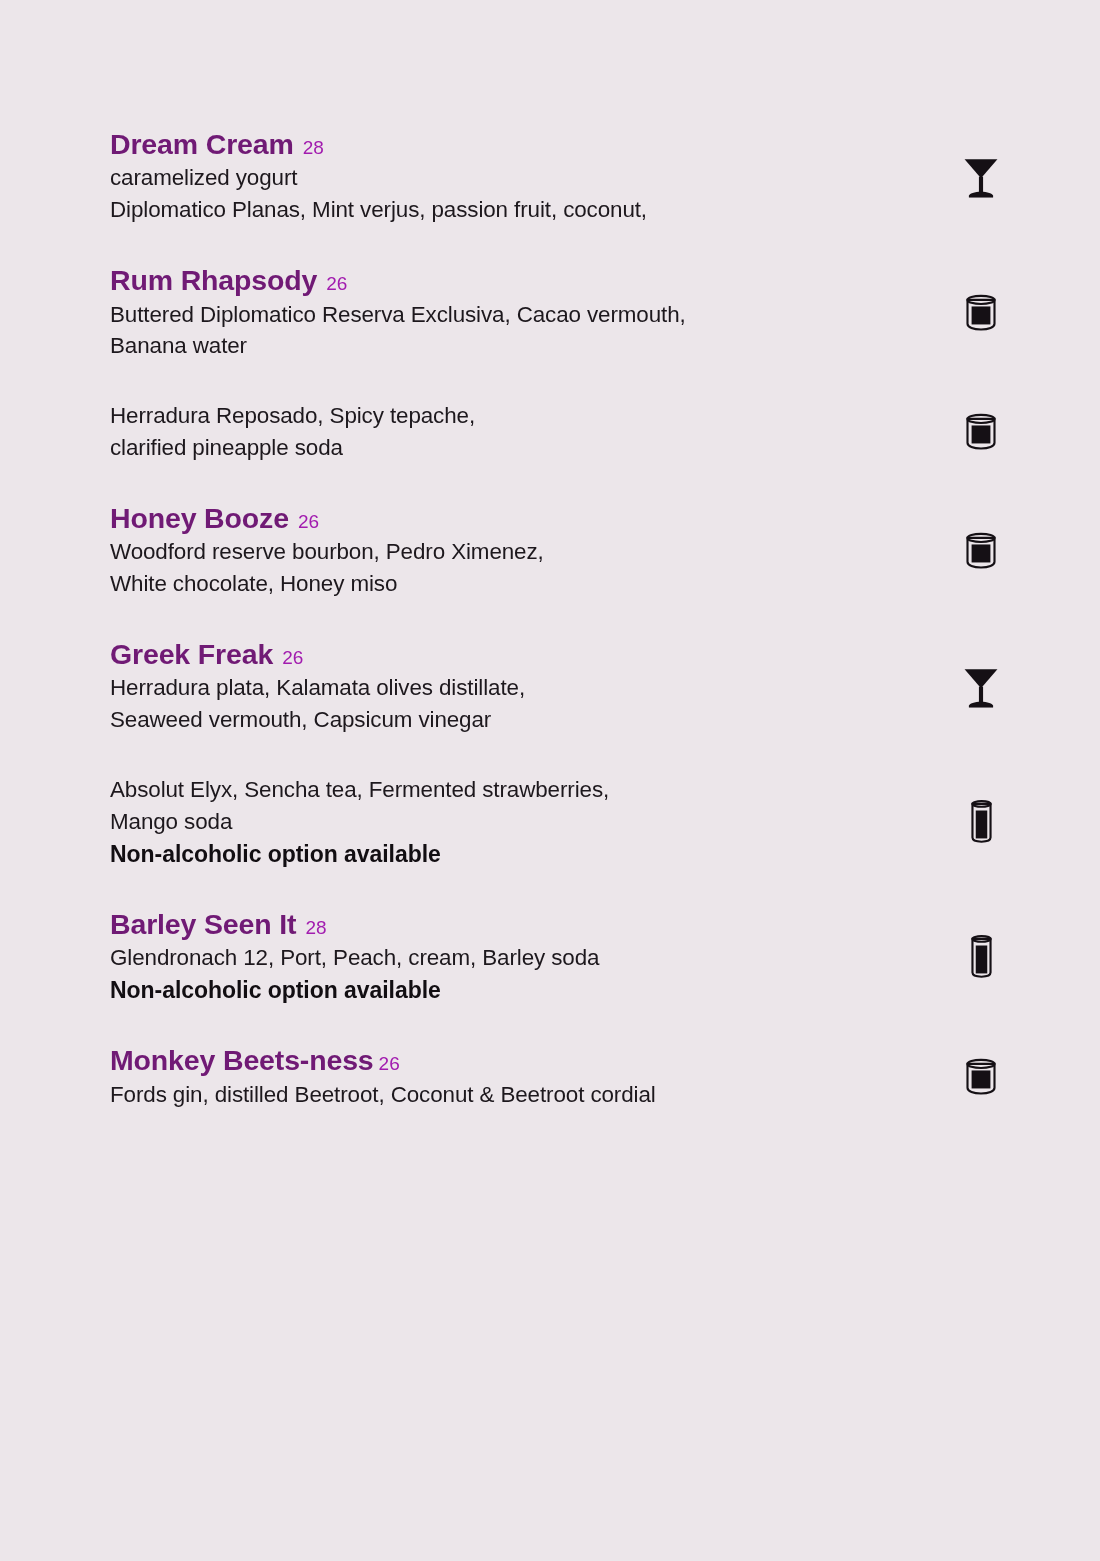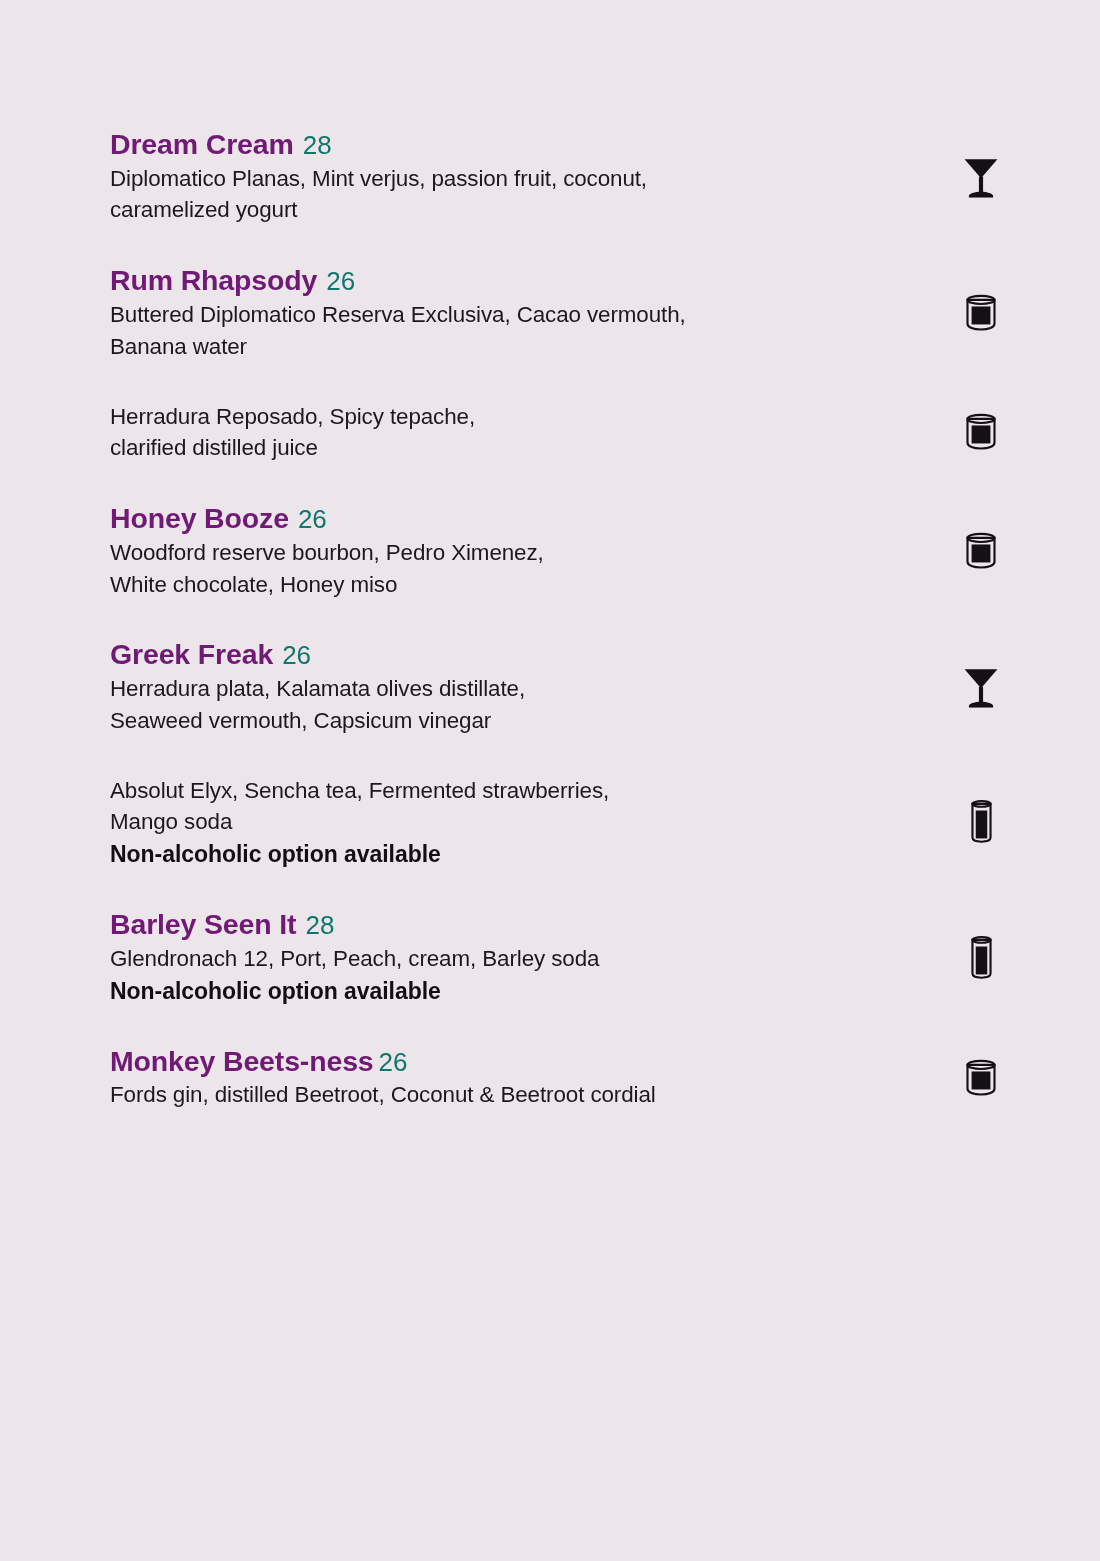--- a/index.html
+++ b/index.html
@@ -54,23 +54,23 @@
   }
 
   .item-name {
     font-size: 28.5px;
     font-weight: bold;
     letter-spacing: -0.15px;
     color: #701a75;
   }
 
   .item-price {
-    font-size: 26px;
+    font-size: 19px;
     font-weight: normal;
-    color: #0f766e;
+    color: #a21caf;
     margin-left: 9px;
     text-align: right;
   }
 
   .item-price.tight {
     margin-left: 5px;
   }
 
   .item-desc {
     font-size: 22.4px;
@@ -111,22 +111,22 @@
 </style>
 </head>
 <body style="background: rgb(236, 230, 234); color: rgb(26, 20, 24);">
 
 <div id="menu-page">
   <div id="menu-list">
       <div class="menu-item">
         <div class="item-text">
           <div class="item-heading"><span class="item-name">Dream Cream</span><span class="item-price">28</span></div>
           <div class="item-desc">
+            <span class="item-desc-line">caramelized yogurt</span>
             <span class="item-desc-line">Diplomatico Planas, Mint verjus, passion fruit, coconut,</span>
-            <span class="item-desc-line">caramelized yogurt</span>
           </div>
         </div>
         <div class="item-icon">
           <svg viewBox="0 0 44 52" width="38" height="45">
             <g fill="#151015">
               <path d="M3 5 H41 L22 27 Z"></path>
               <rect x="19.6" y="25" width="4.8" height="18"></rect>
               <path d="M8 48 C8 44.4 15 42.6 22 42.6 C29 42.6 36 44.4 36 48 Z"></path>
               <rect x="8" y="46.6" width="28" height="2.6"></rect>
             </g>
@@ -148,21 +148,21 @@
               <ellipse cx="22" cy="7" rx="16.5" ry="5" fill="none" stroke="#151015" stroke-width="2.6"></ellipse>
               <rect x="10.5" y="15" width="23" height="22" fill="#151015"></rect>
             </g>
           </svg>
         </div>
       </div>
       <div class="menu-item">
         <div class="item-text">
           <div class="item-desc">
             <span class="item-desc-line">Herradura Reposado, Spicy tepache,</span>
-            <span class="item-desc-line">clarified distilled juice</span>
+            <span class="item-desc-line">clarified pineapple soda</span>
           </div>
         </div>
         <div class="item-icon">
           <svg viewBox="0 0 44 46" width="36" height="38">
             <g>
               <path d="M5.5 7 V36 C5.5 40.6 12.9 43.2 22 43.2 C31.1 43.2 38.5 40.6 38.5 36 V7 Z" fill="none" stroke="#151015" stroke-width="2.6"></path>
               <ellipse cx="22" cy="7" rx="16.5" ry="5" fill="none" stroke="#151015" stroke-width="2.6"></ellipse>
               <rect x="10.5" y="15" width="23" height="22" fill="#151015"></rect>
             </g>
           </svg>

